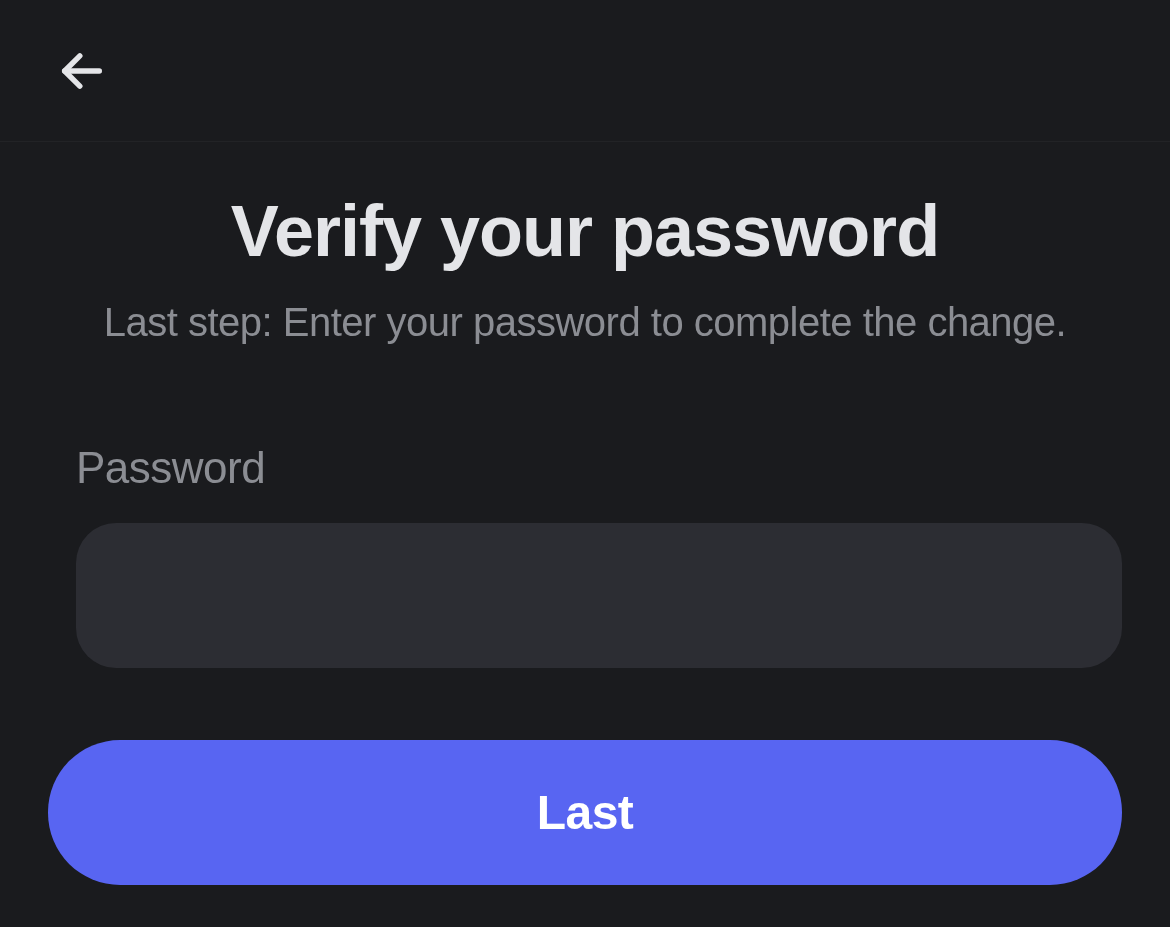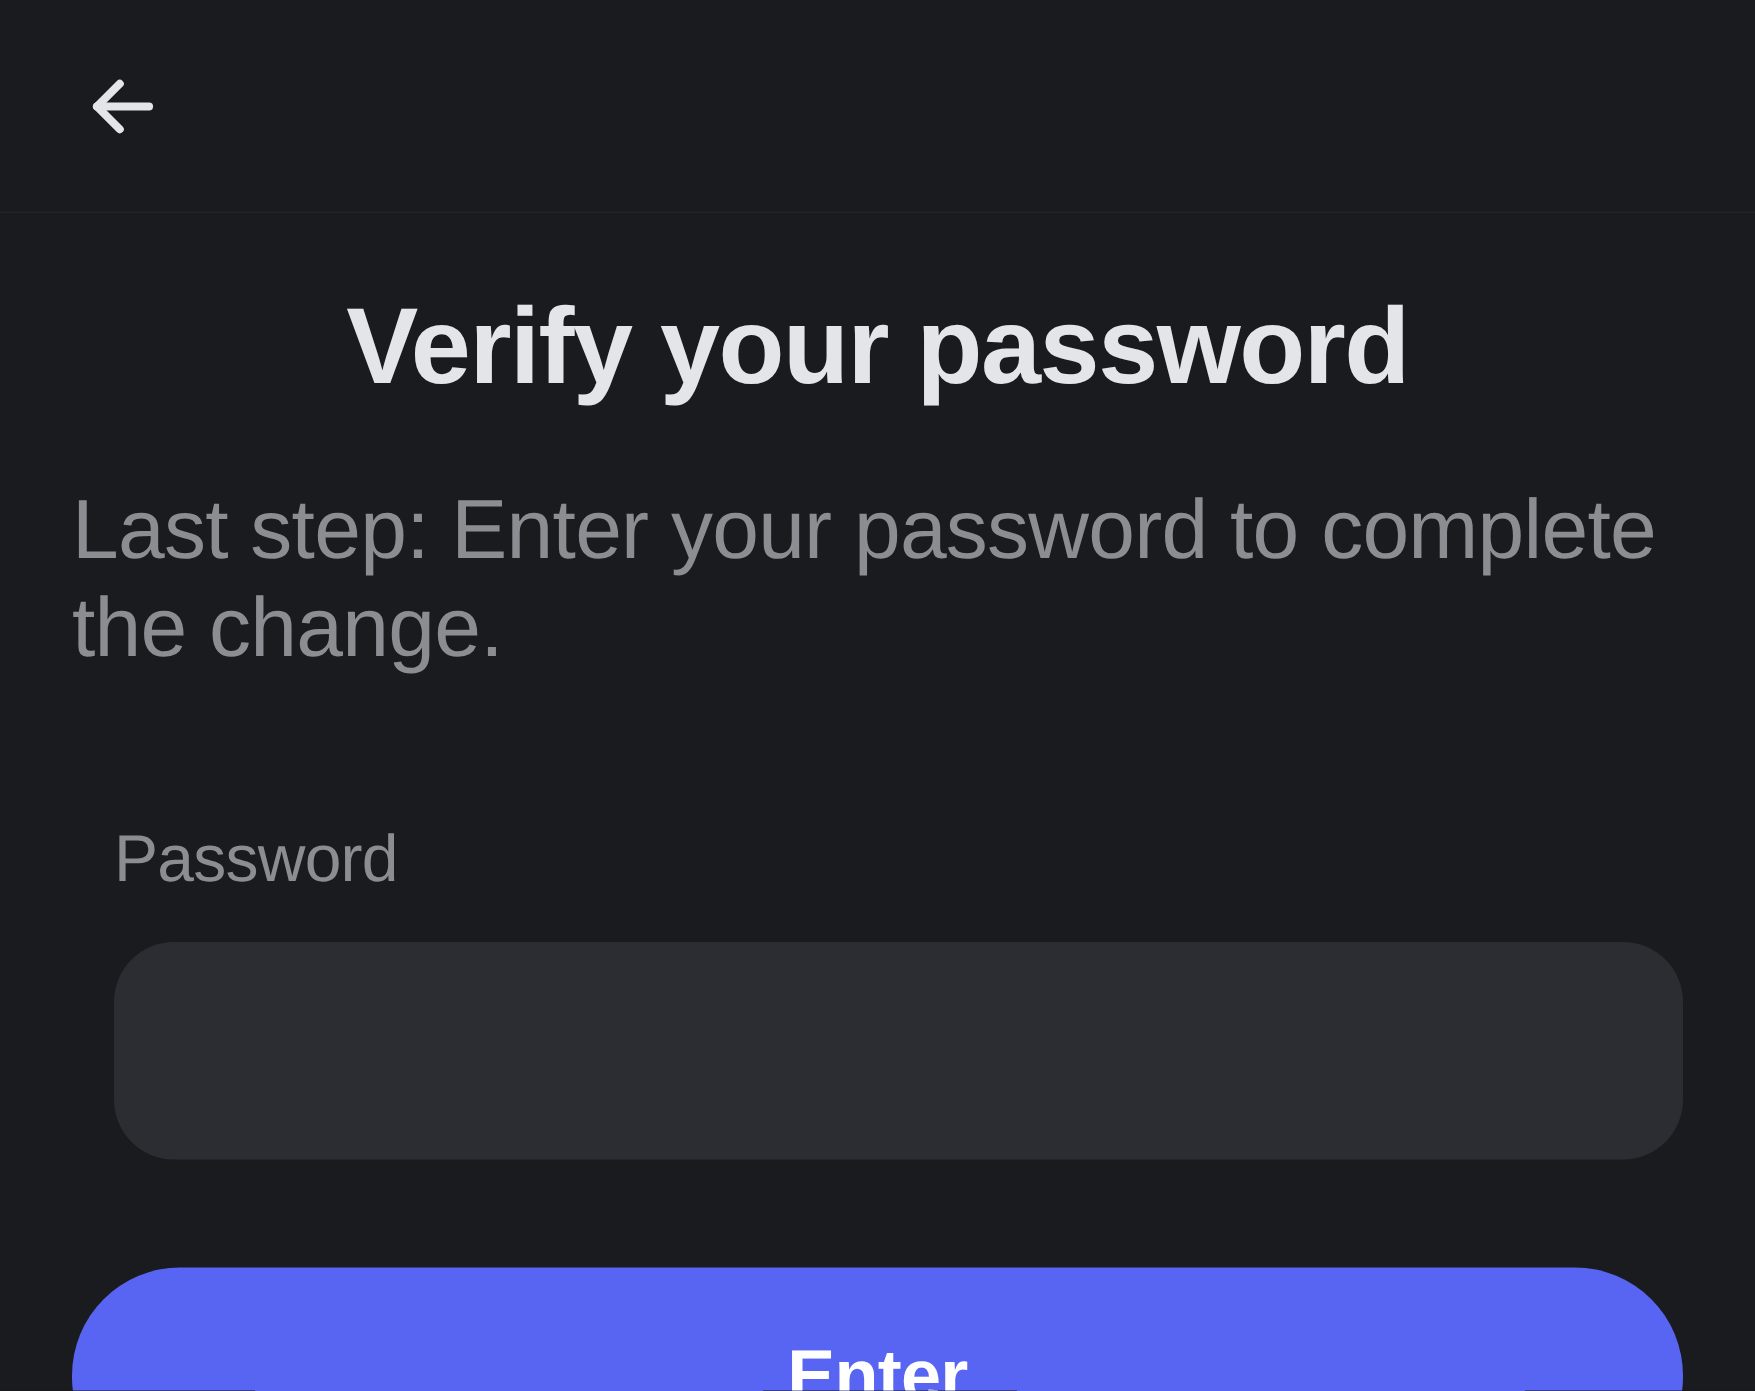--- a/index.html
+++ b/index.html
@@ -43,24 +43,25 @@
       padding: 48px 48px 0 48px;
     }
     .title {
       font-size: 72px;
       font-weight: 800;
       color: #e4e5e8;
       text-align: center;
       letter-spacing: -1px;
     }
     .subtitle {
-      font-size: 56px;
+      font-size: 40px;
       font-weight: 400;
       color: #8b8d93;
-      margin-top: 48px;
+      text-align: center;
+      margin-top: 28px;
       letter-spacing: -0.5px;
     }
     .field-group {
       margin-top: 98px;
       margin-left: 28px;
     }
     .field-label {
       font-size: 44px;
       font-weight: 500;
       color: #8b8d93;
@@ -106,14 +107,14 @@
 
 <div class="content">
   <h1 class="title">Verify your password</h1>
   <p class="subtitle">Last step: Enter your password to complete the change.</p>
 
   <div class="field-group">
     <div class="field-label">Password</div>
     <input type="password" class="password-input" value="" style="">
   </div>
 
-  <button class="done-btn">Enter</button>
+  <button class="done-btn">Last</button>
 </div>
 
 </body></html>

